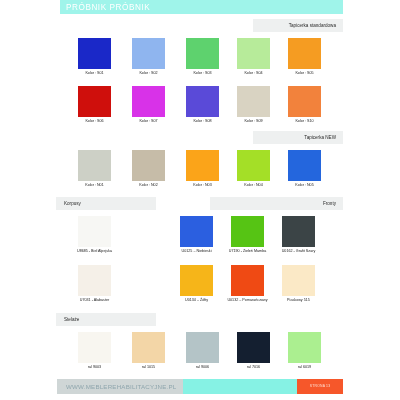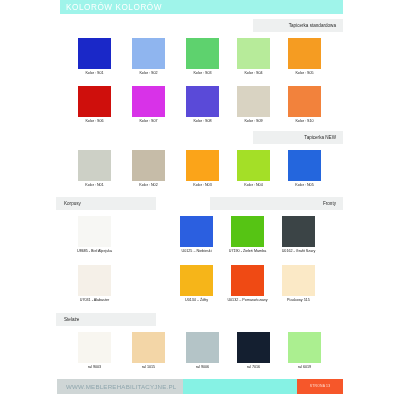--- a/index.html
+++ b/index.html
@@ -127,21 +127,21 @@
     line-height: 15px;
     letter-spacing: 0.2px;
   }
 </style>
 </head>
 <body>
 
 <div class="page">
 
   <div class="header-bar" style="background: rgb(159, 244, 234);"></div>
-  <div class="header-title">KOLORÓW KOLORÓW</div>
+  <div class="header-title">PRÓBNIK PRÓBNIK</div>
 
   <div class="chip right chip-tap-std">
     <span>Tapicerka standardowa</span>
   </div>
   <div class="chip right chip-tap-new">
     <span>Tapicerka NEW</span>
   </div>
   <div class="chip left chip-korpusy">
     <span>Korpusy</span>
   </div>

